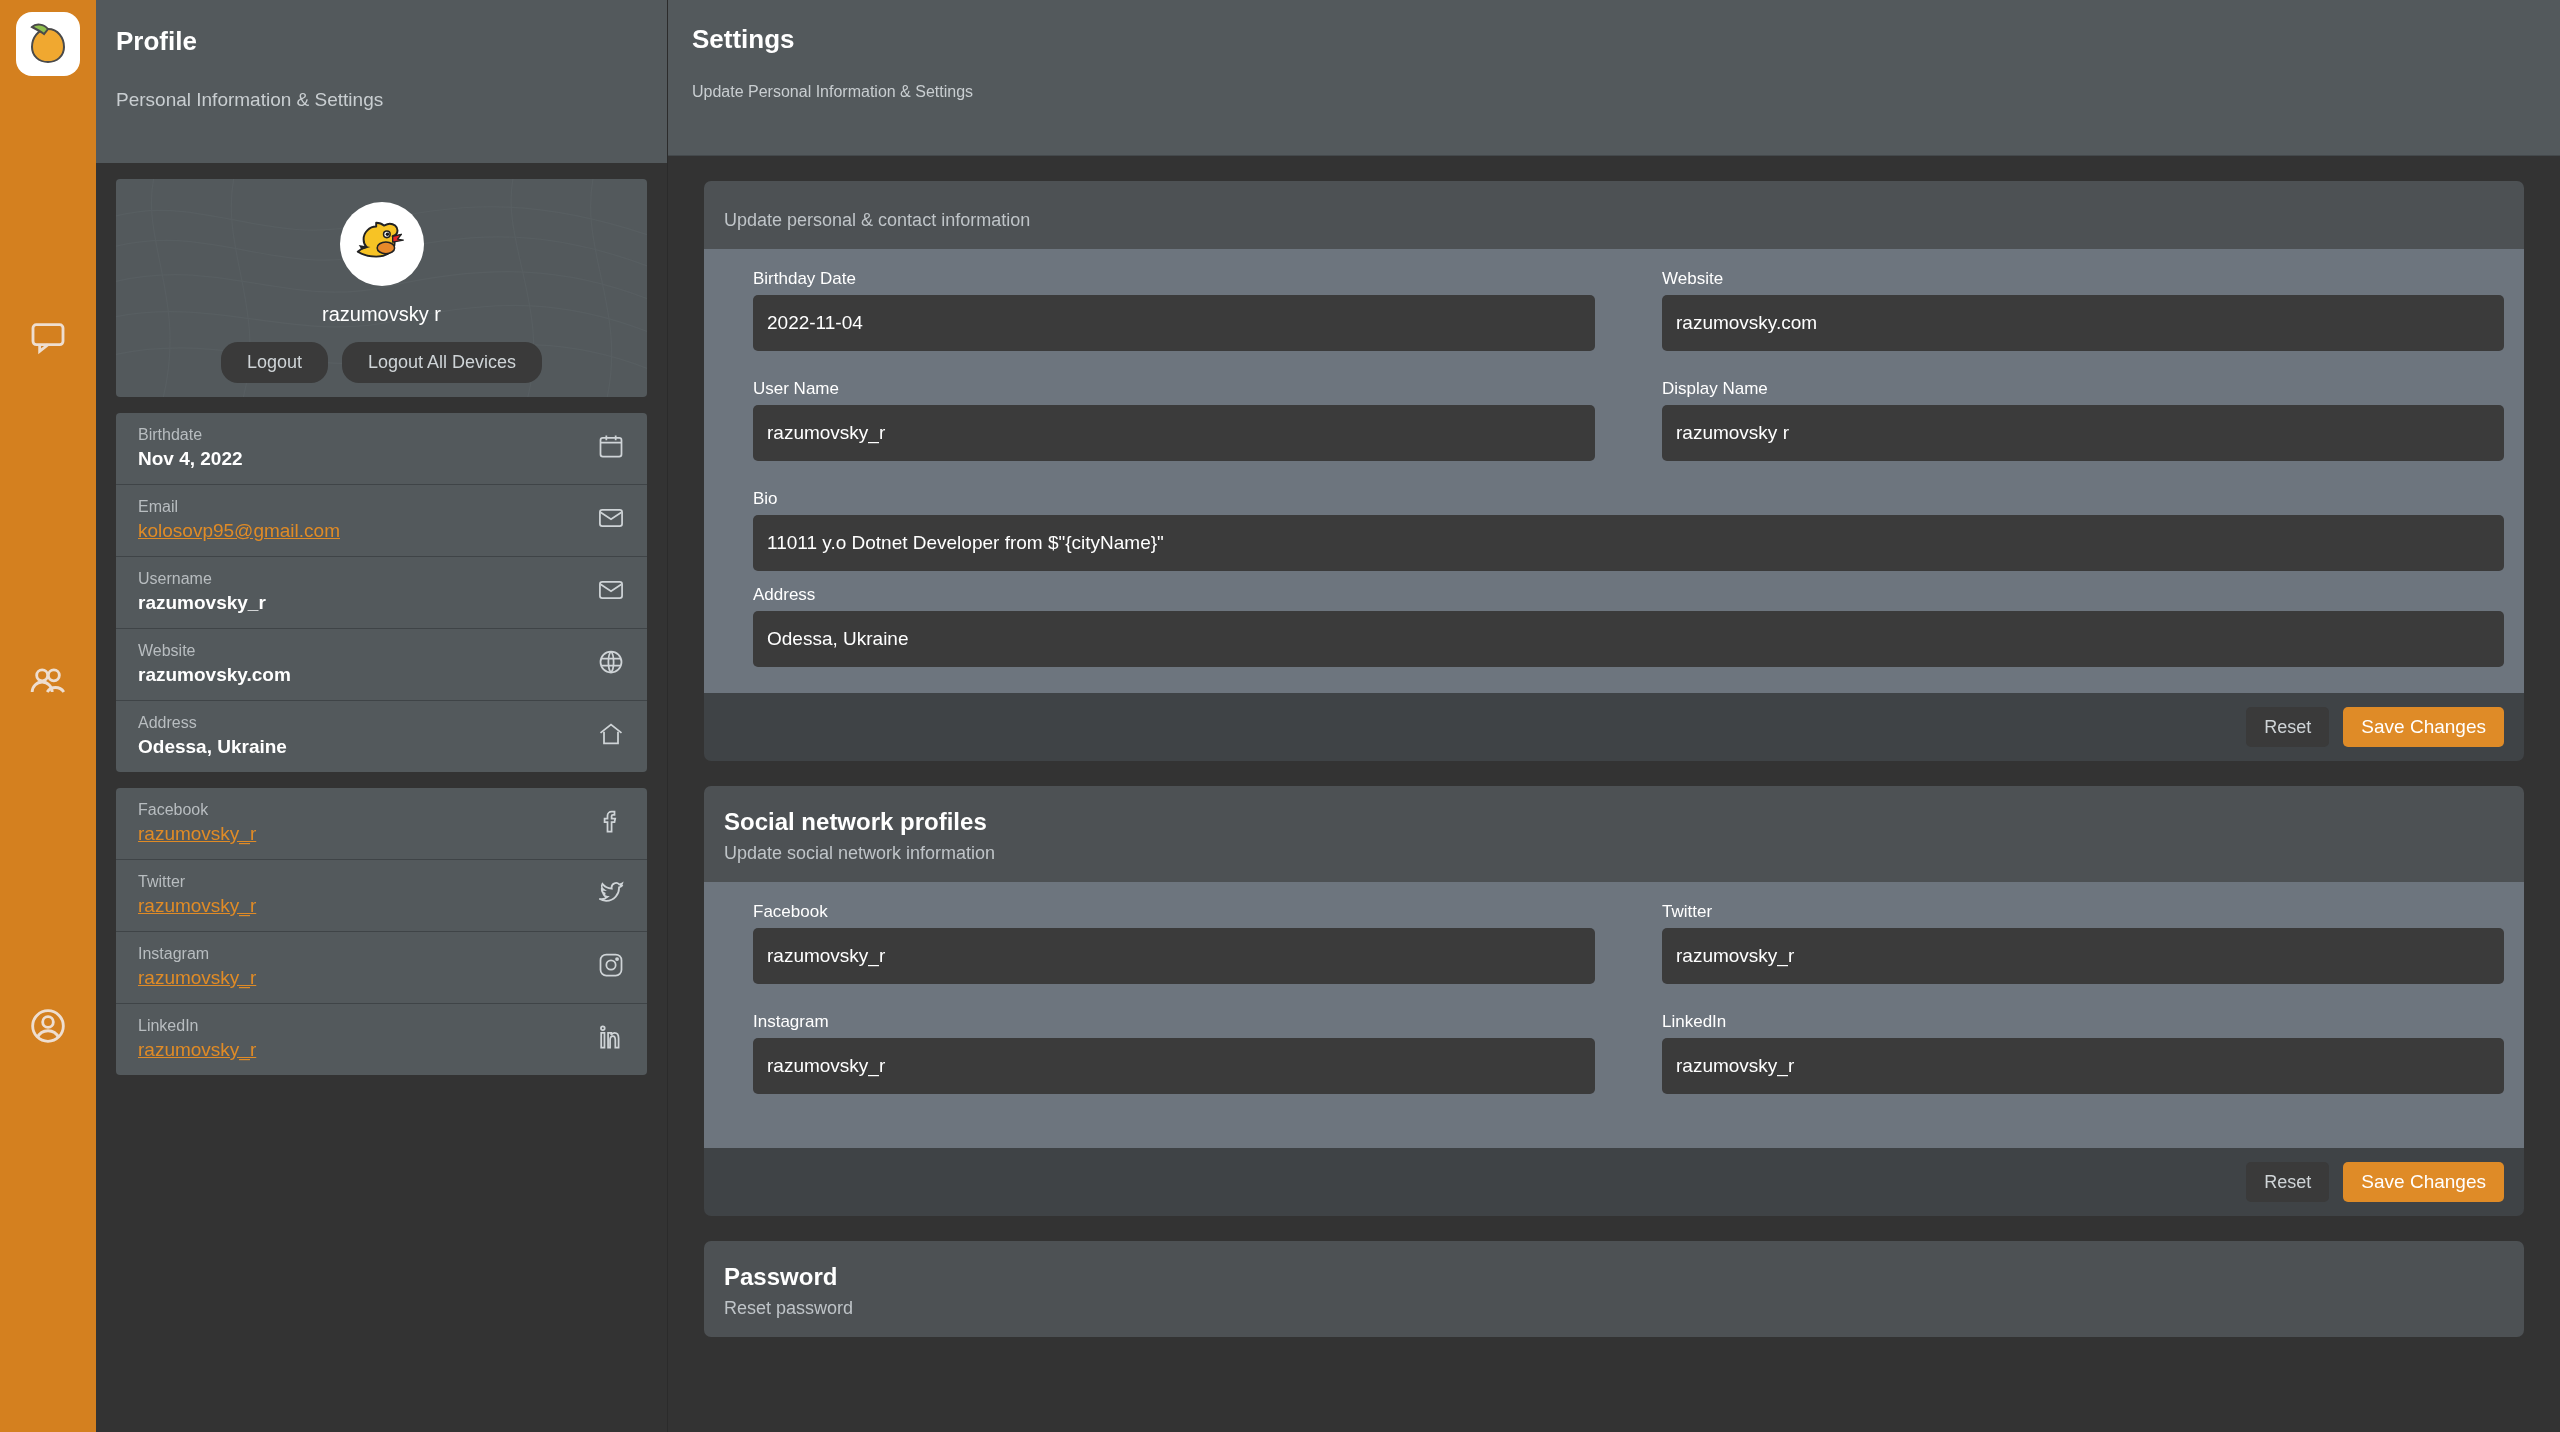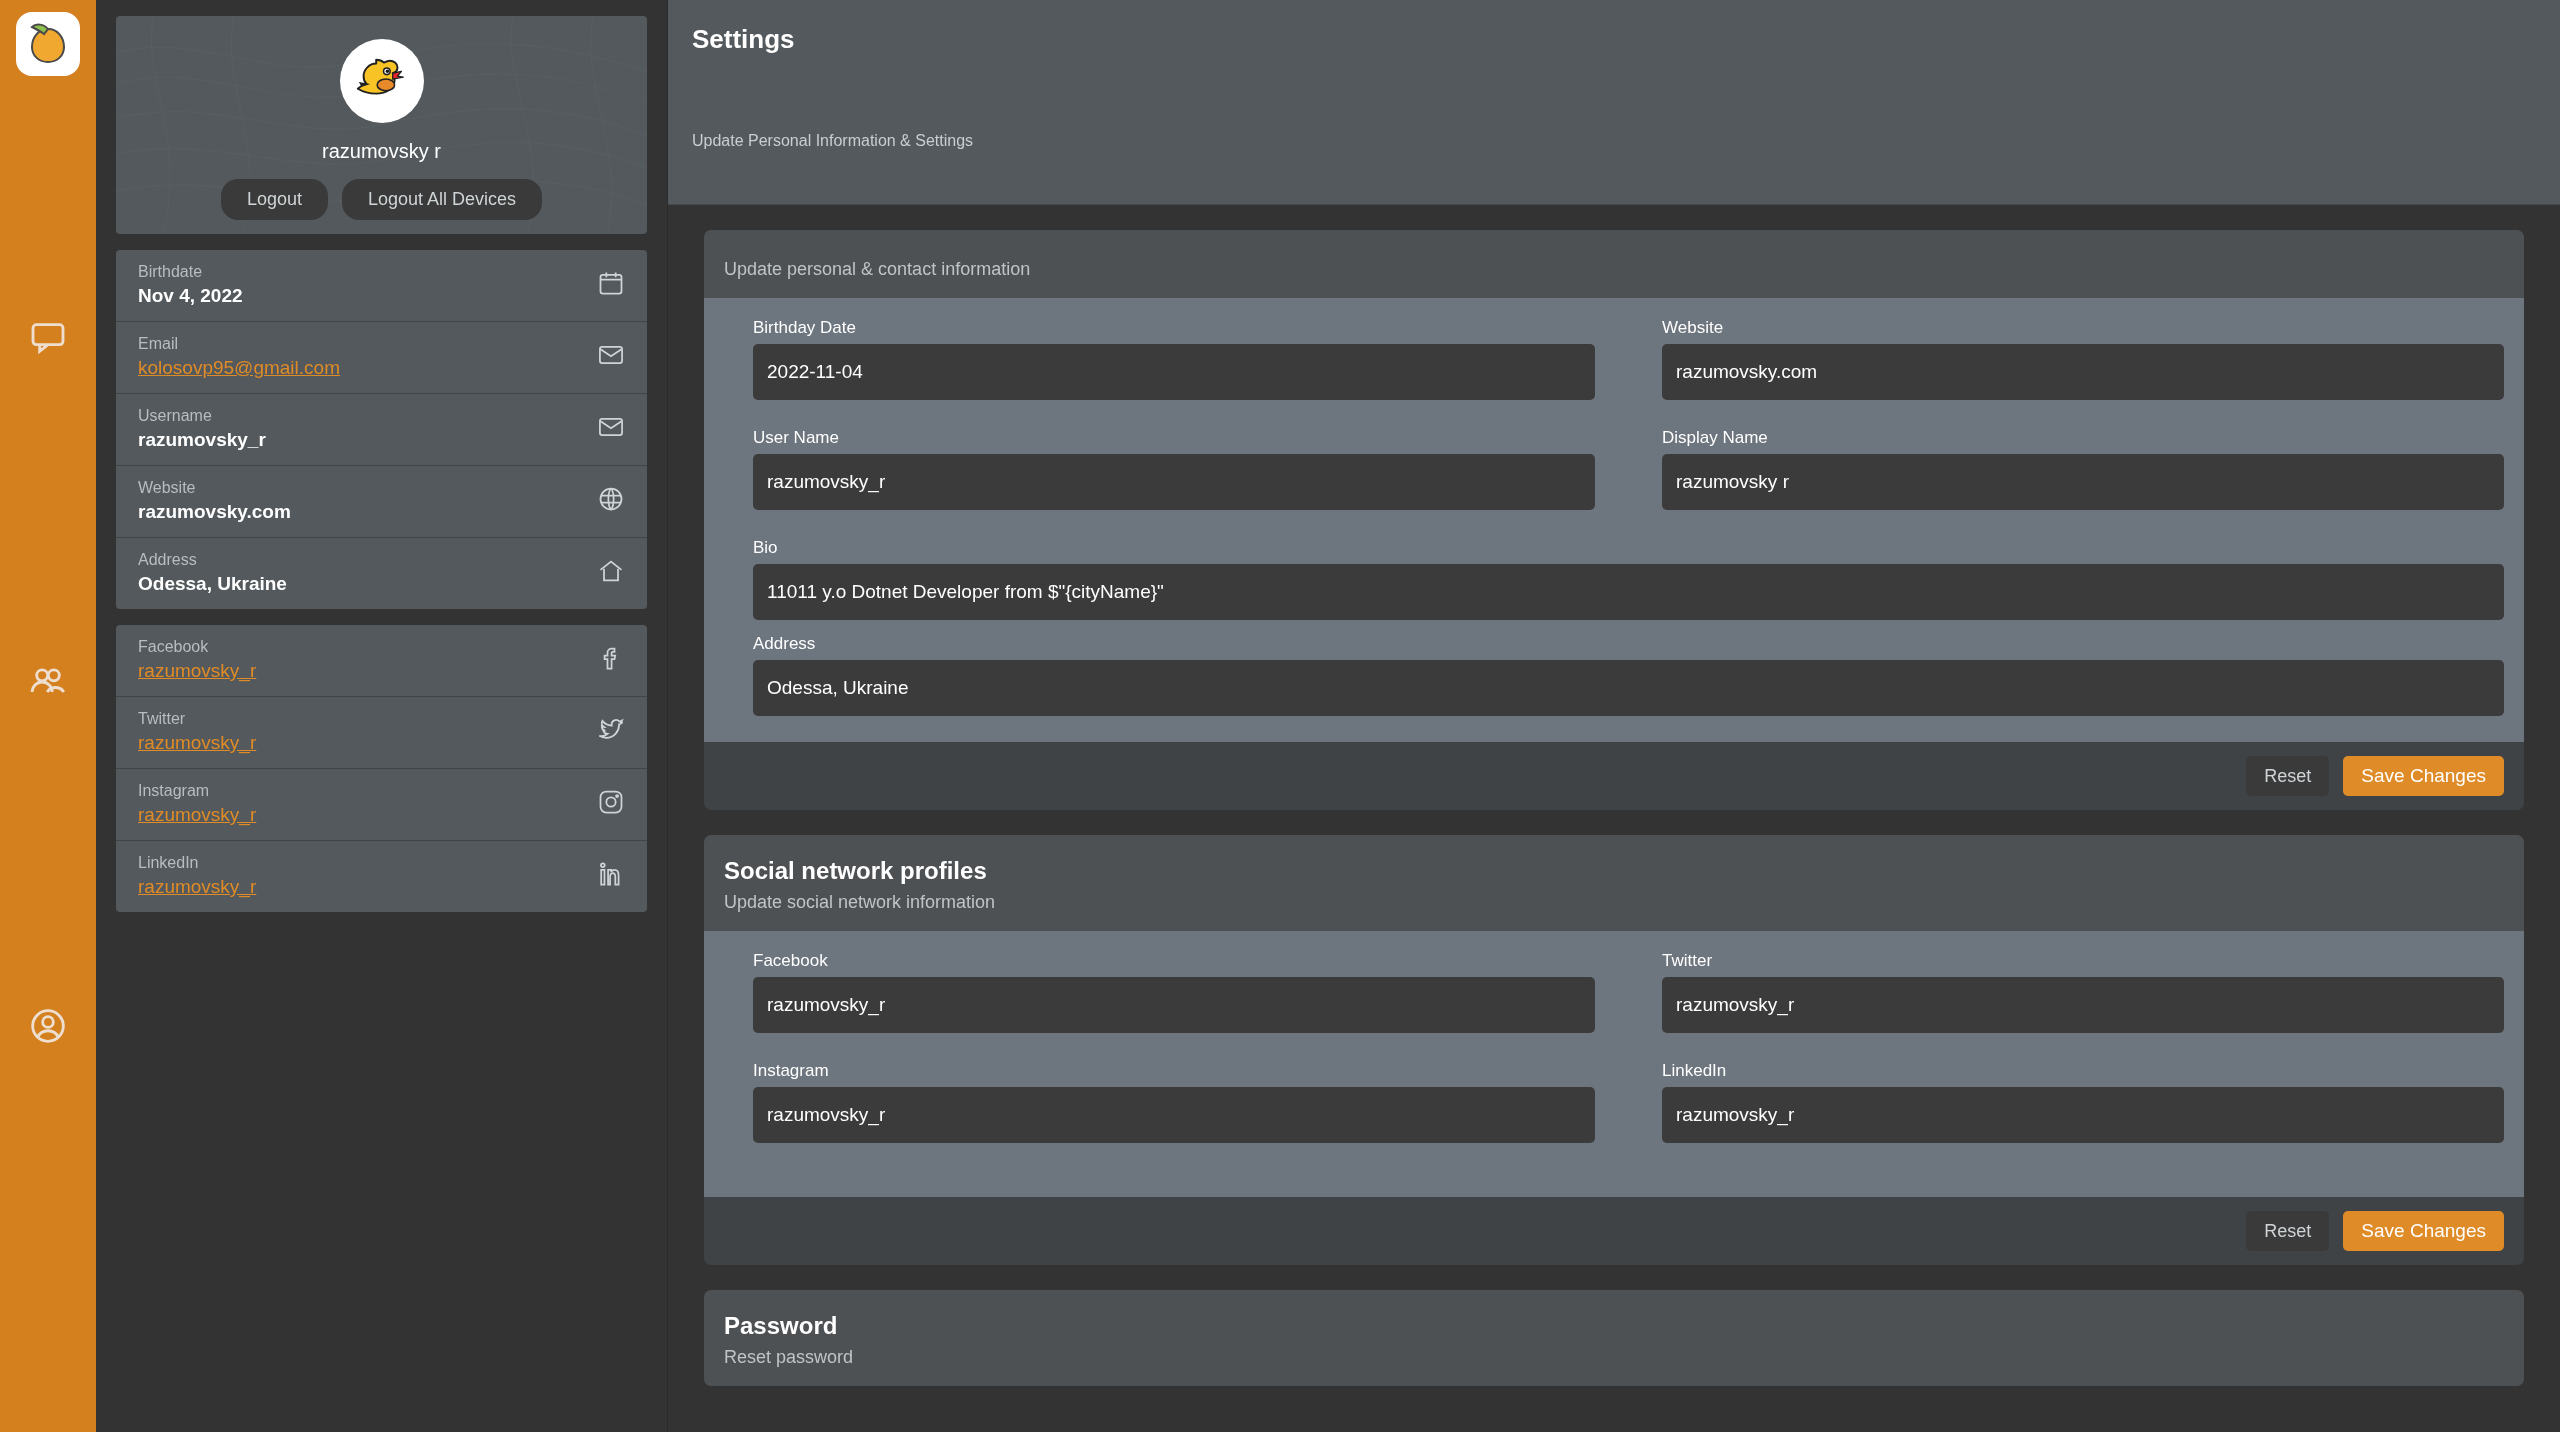--- a/index.html
+++ b/index.html
@@ -73,21 +73,21 @@
   }
   .info-row:last-child { border-bottom: none; }
   .info-label { font-size: 16px; color: #b8bdc0; margin-bottom: 4px; }
   .info-value { font-size: 19px; color: #ffffff; font-weight: bold; }
   .info-value.link { color: #e08b26; text-decoration: underline; font-weight: normal; }
   .info-icon svg { stroke: #cfd4d7; fill: none; stroke-width: 1.5; }
 
   
   .settings-col { flex: 1 1 auto; display: flex; flex-direction: column; background: #333333; overflow: hidden; }
   .settings-header {
-    background: #53595c; height: 205px; padding: 24px 24px 0 24px;
+    background: #53595c; height: 156px; padding: 24px 24px 0 24px;
     display: flex; flex-direction: column; justify-content: space-between;
     border-bottom: 1px solid #44494c;
   }
   .settings-header .title { font-size: 26px; font-weight: bold; color: #ffffff; }
   .settings-header .subtitle { font-size: 16px; color: #c9ced1; padding-bottom: 54px; }
 
   .settings-body { padding: 25px 36px 0 36px; }
 
   .card { border-radius: 7px; overflow: hidden; margin-bottom: 25px; }
   .card-head { background: #4d5154; padding: 22px 20px 18px 20px; }
@@ -147,20 +147,24 @@
     <div class="rail-item">
       <svg viewBox="0 0 24 24" width="40" height="40">
         <circle cx="12" cy="12" r="9.2"></circle>
           <circle cx="12" cy="9.6" r="3.2"></circle>
         <path d="M5.6 19 a7 7 0 0 1 12.8 0"></path>
       </svg>
     </div>
   </div>
 
   <div class="profile-col">
+    <div class="col-header">
+      <div class="title">Profile</div>
+      <div class="subtitle">Personal Information &amp; Settings</div>
+    </div>
 
     <div class="profile-body">
 
       <div class="profile-card">
         <svg class="topo" viewBox="0 0 532 218" preserveAspectRatio="none">
           <g fill="none" stroke="#5d6467" stroke-width="1.2">
             <path d="M-10 40 C 80 10, 150 70, 250 45 S 430 20, 545 60"></path>
             <path d="M-10 70 C 90 40, 160 100, 260 75 S 440 50, 545 92"></path>
             <path d="M-10 105 C 100 75, 170 130, 270 108 S 450 85, 545 125"></path>
             <path d="M-10 140 C 95 115, 180 165, 280 142 S 455 120, 545 158"></path>

